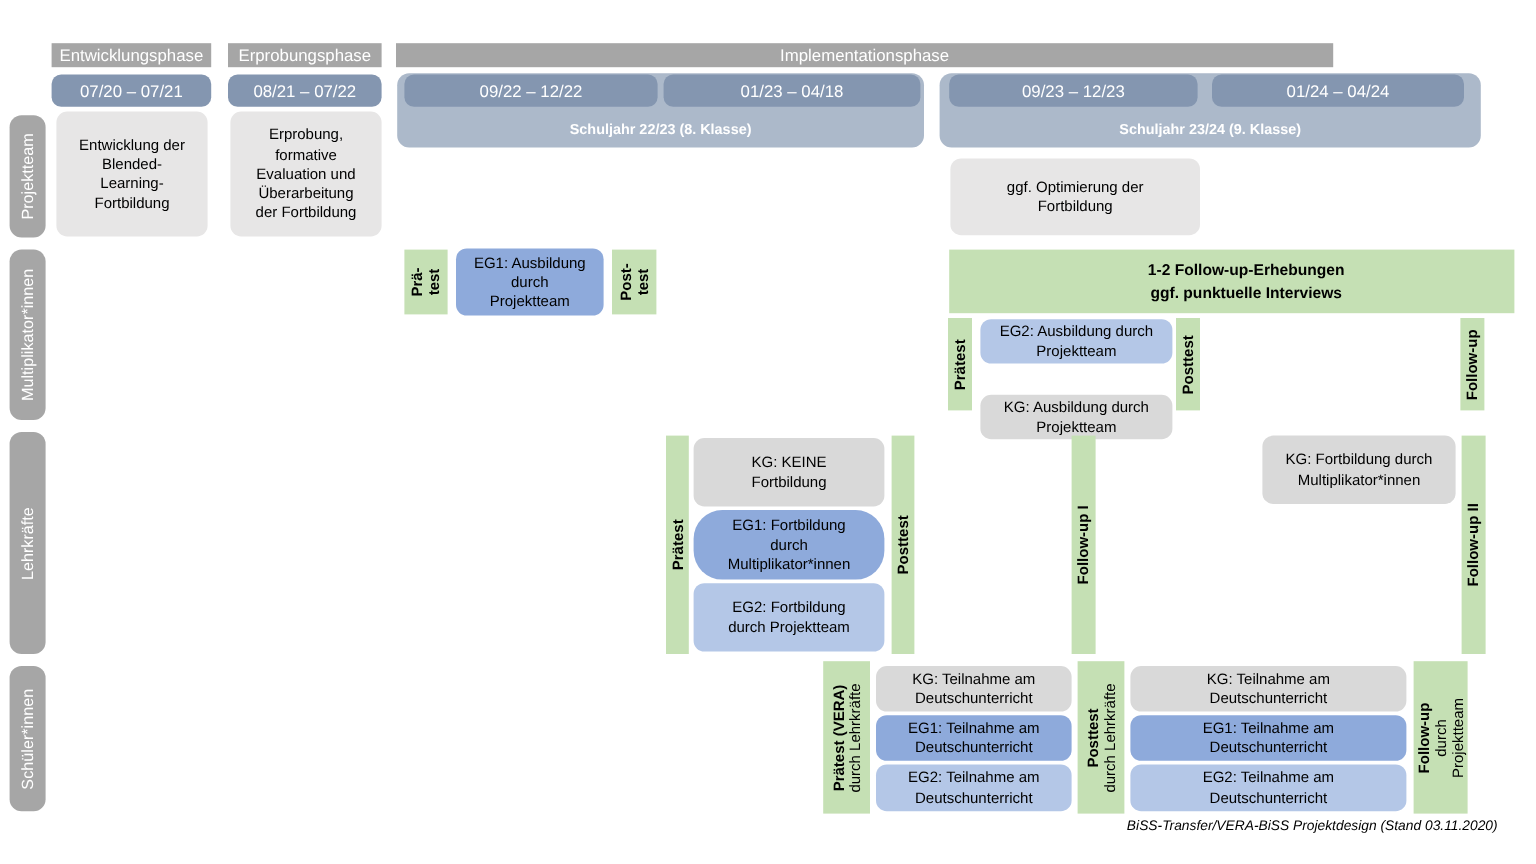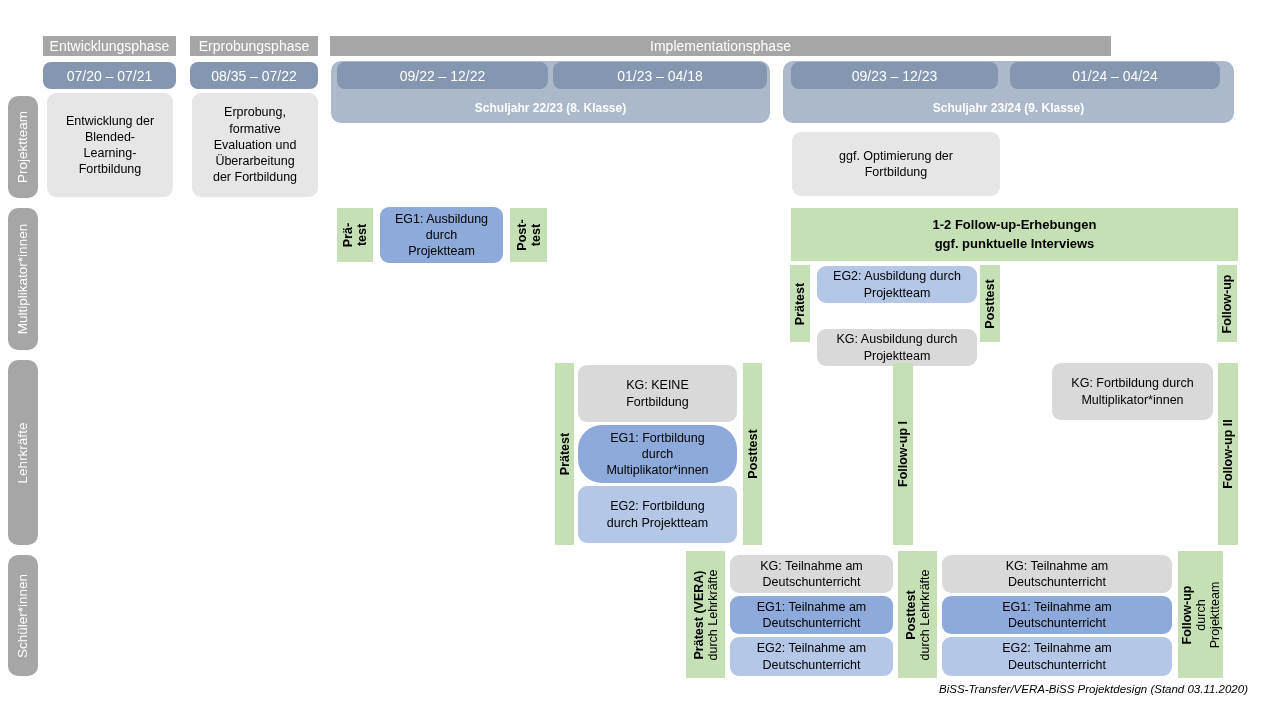--- a/index.html
+++ b/index.html
@@ -42,21 +42,21 @@
   .c-eg1{background:#8eaadb;}
   .c-eg2{background:#b4c7e7;}
   
   .gbar{position:absolute;background:#c5e0b4;}
   .gbar .vrot{color:#000;font-weight:700;font-size:12.5px;}
   .gbar .vrot span{display:block;white-space:nowrap;}
   .gbar .vrot .reg{font-weight:400;}
   
   .big-green{
     position:absolute;background:#c5e0b4;display:flex;flex-direction:column;
-    align-items:center;justify-content:center;font-weight:700;font-size:13px;line-height:1.4;color:#000;
+    align-items:center;justify-content:center;font-weight:700;font-size:13px;line-height:1.4;color:#000;padding-left:24px;
   }
   .footer{
     position:absolute;font-style:italic;font-size:11.5px;color:#000;text-align:right;
   }
 </style>
 </head>
 <body>
 
 <div class="canvas">
 
@@ -65,21 +65,21 @@
   <div class="phase-bar" style="left:330px;top:36px;width:781px;">Implementationsphase</div>
 
   <div class="year-bar" style="left:331px;top:61px;width:439px;height:62px;">
     <span>Schuljahr 22/23 (8. Klasse)</span>
   </div>
   <div class="year-bar" style="left:783px;top:61px;width:451px;height:62px;">
     <span>Schuljahr 23/24 (9. Klasse)</span>
   </div>
 
   <div class="period-bar" style="left:43px;top:62px;width:133px;">07/20 – 07/21</div>
-  <div class="period-bar" style="left:190px;top:62px;width:128px;">08/35 – 07/22</div>
+  <div class="period-bar" style="left:190px;top:62px;width:128px;">08/21 – 07/22</div>
   <div class="period-bar" style="left:337px;top:62px;width:211px;">09/22 – 12/22</div>
   <div class="period-bar" style="left:553px;top:62px;width:214px;">01/23 – 04/18</div>
   <div class="period-bar" style="left:791px;top:62px;width:207px;">09/23 – 12/23</div>
   <div class="period-bar" style="left:1010px;top:62px;width:210px;">01/24 – 04/24</div>
 
   <div class="row-label" style="left:8px;top:96px;width:30px;height:102px;">
     <div class="vrot">Projektteam</div>
   </div>
   <div class="row-label" style="left:8px;top:208px;width:30px;height:142px;">
     <div class="vrot">Multiplikator*innen</div>

